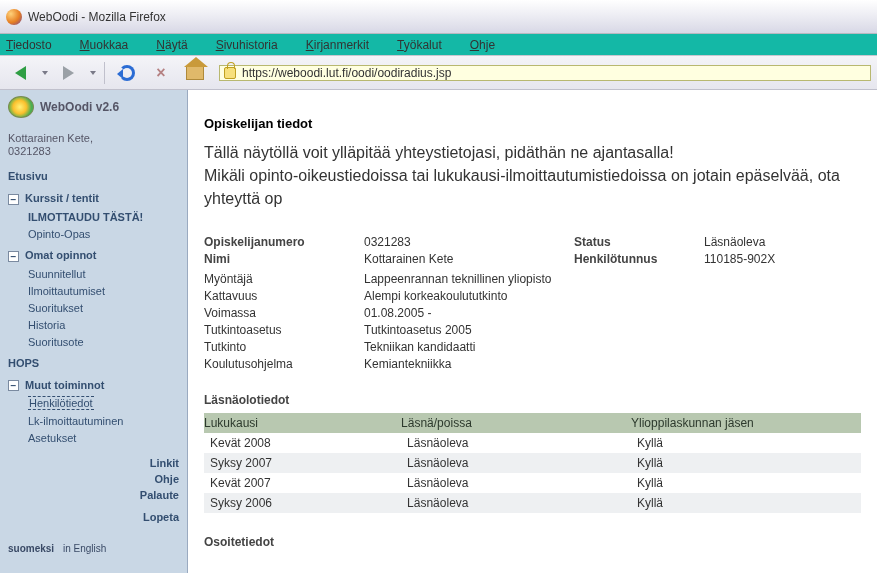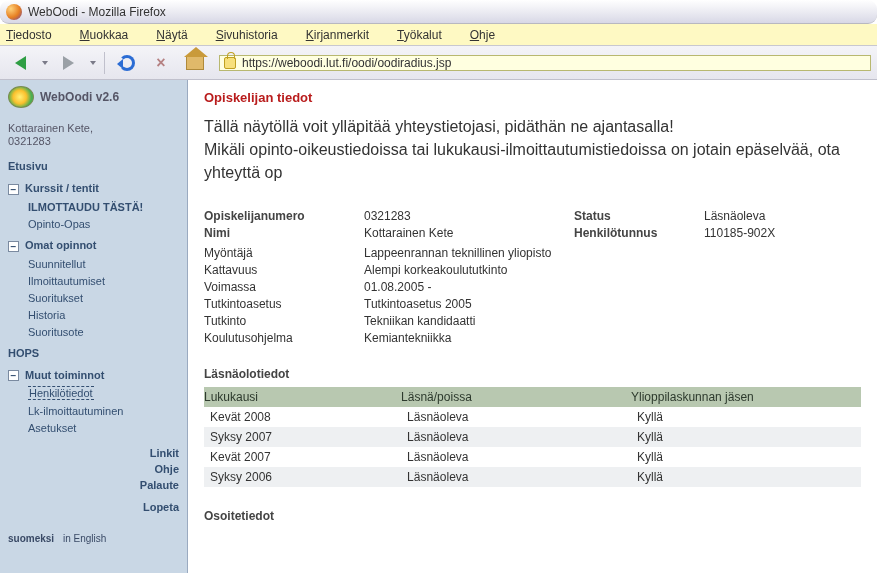--- a/index.html
+++ b/index.html
@@ -5,39 +5,38 @@
   * { box-sizing: border-box; }
   body {
     margin: 0;
     font-family: Verdana, Arial, sans-serif;
     font-size: 11px;
     background: #fff;
     color: #333;
   }
   
   .titlebar {
-    height: 24px;
+    height: 34px;
     background: linear-gradient(#fff, #e8e8f0 60%, #d8d8e6);
     border-bottom: 1px solid #b8b8c0;
     display: flex;
     align-items: center;
     padding: 0 6px;
     font-size: 12px;
     color: #333;
-    border-radius: 9px;
   }
   .ff-logo {
     width: 16px; height: 16px;
     border-radius: 50%;
     background: radial-gradient(circle at 30% 30%, #ffd27a, #e67e22 55%, #6a3fa0);
     margin-right: 6px;
   }
   .menubar {
     height: 22px;
-    background: #fef9c3;
+    background: #14b8a6;
     border-bottom: 1px solid #c8c8d0;
     display: flex;
     align-items: center;
     padding: 0 6px;
     font-size: 12px;
   }
   .menubar span { margin-right: 14px; cursor: default; }
   .menubar span u { text-decoration: underline; }
   .toolbar {
     height: 34px;
@@ -132,21 +131,21 @@
   }
   .selected { border-bottom:1px dashed #334e70; border-top:1px dashed #334e70; padding:0 1px;}
   .sb-bottom { margin-top:6px; }
   .sb-bottom .sb-head { margin-top:4px;text-align:right; }
   .lang { margin-top:16px; font-size:10px; color:#3a4a66; }
   .lang span { margin-right:6px; cursor:pointer;}
   
   .main {
     flex:1; overflow:hidden; padding:10px 16px 0 16px; color:#333;
   }
-  h2.page-title { font-size:13px; font-weight:bold; margin:0 0 10px 0; color:#b91c1c;}
+  h2.page-title { font-size:13px; font-weight:bold; margin:16px 0 10px 0; color:#000000;}
   .intro { font-size:16px; line-height:1.45; margin-bottom:24px; }
   .kv { display:grid; grid-template-columns:160px 210px 130px auto; row-gap:3px; font-size:12px; margin-bottom:6px;}
   .kv .lbl { font-weight:bold; color:#444; }
   h3.section { font-size:12px; font-weight:bold; margin:10px 0 6px 0; color:#444;}
   .kv2 { display:grid; grid-template-columns:160px auto; row-gap:3px; font-size:12px; }
   .att-table { width:100%; border-collapse:collapse; font-size:12px; margin-top:4px;}
   .att-table th {
     background:#b8c8b0; text-align:left; font-weight:normal; color:#2d3a2d;
     padding:3px 0; border-right: none;
   }

